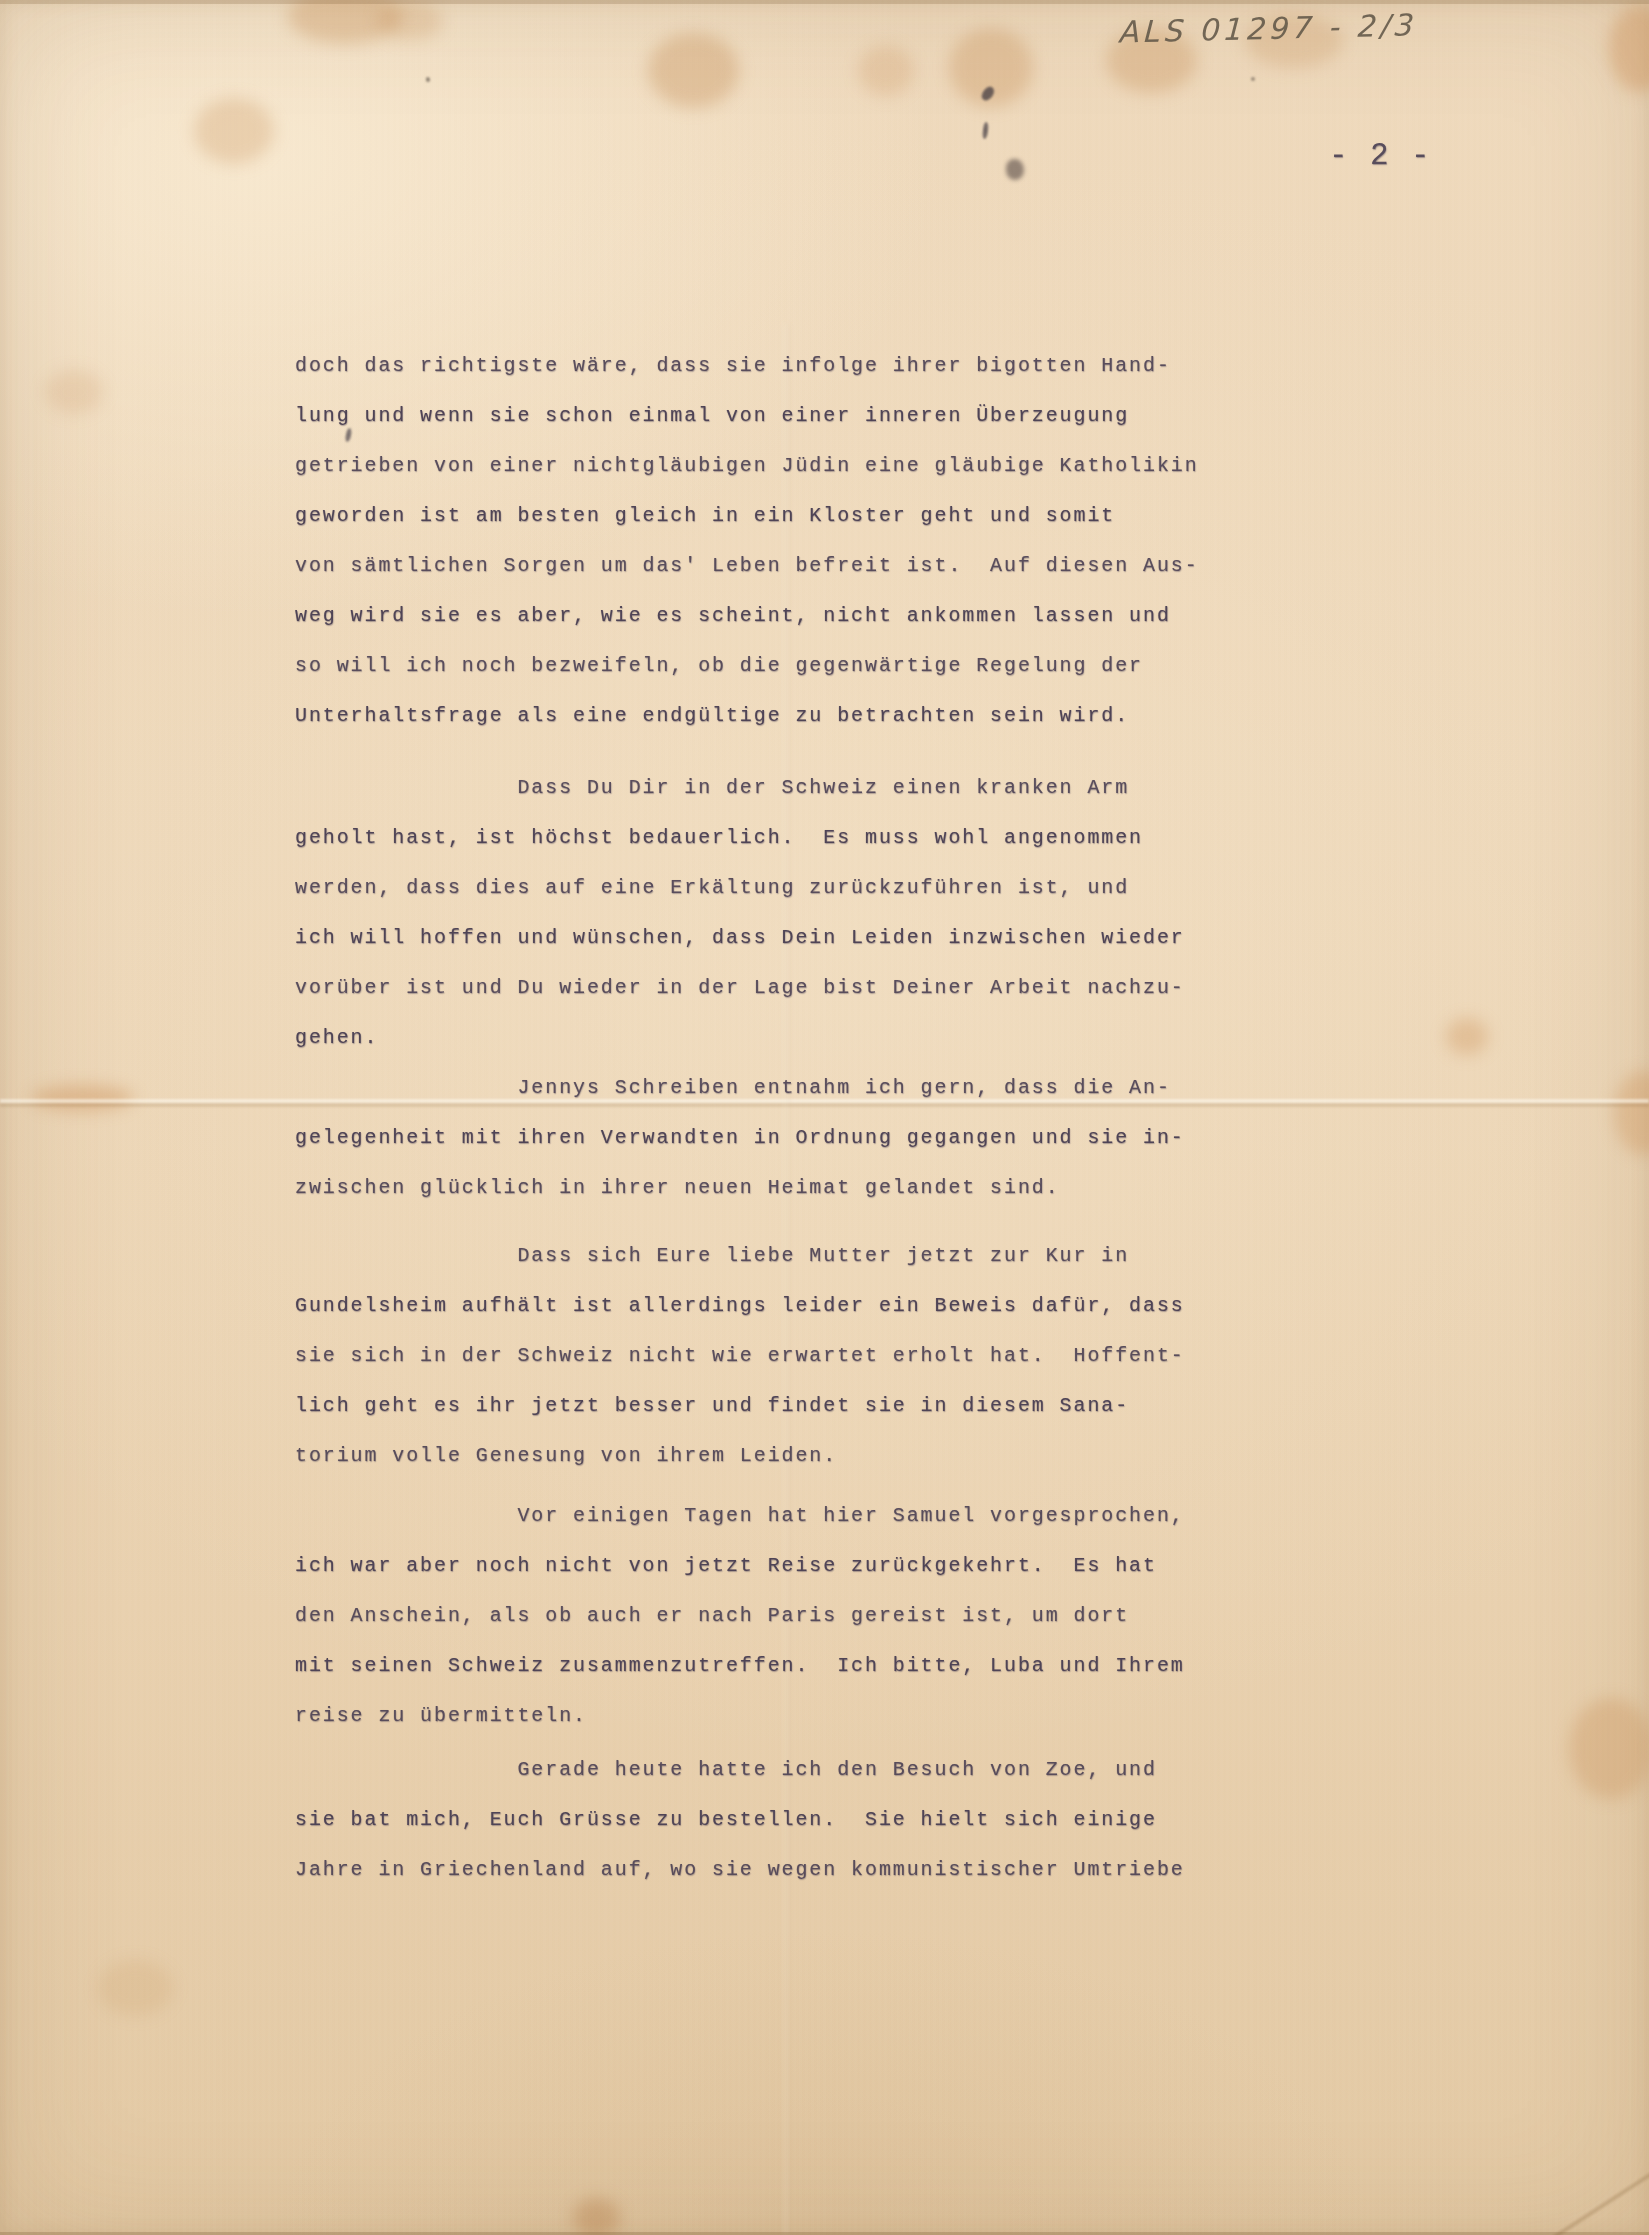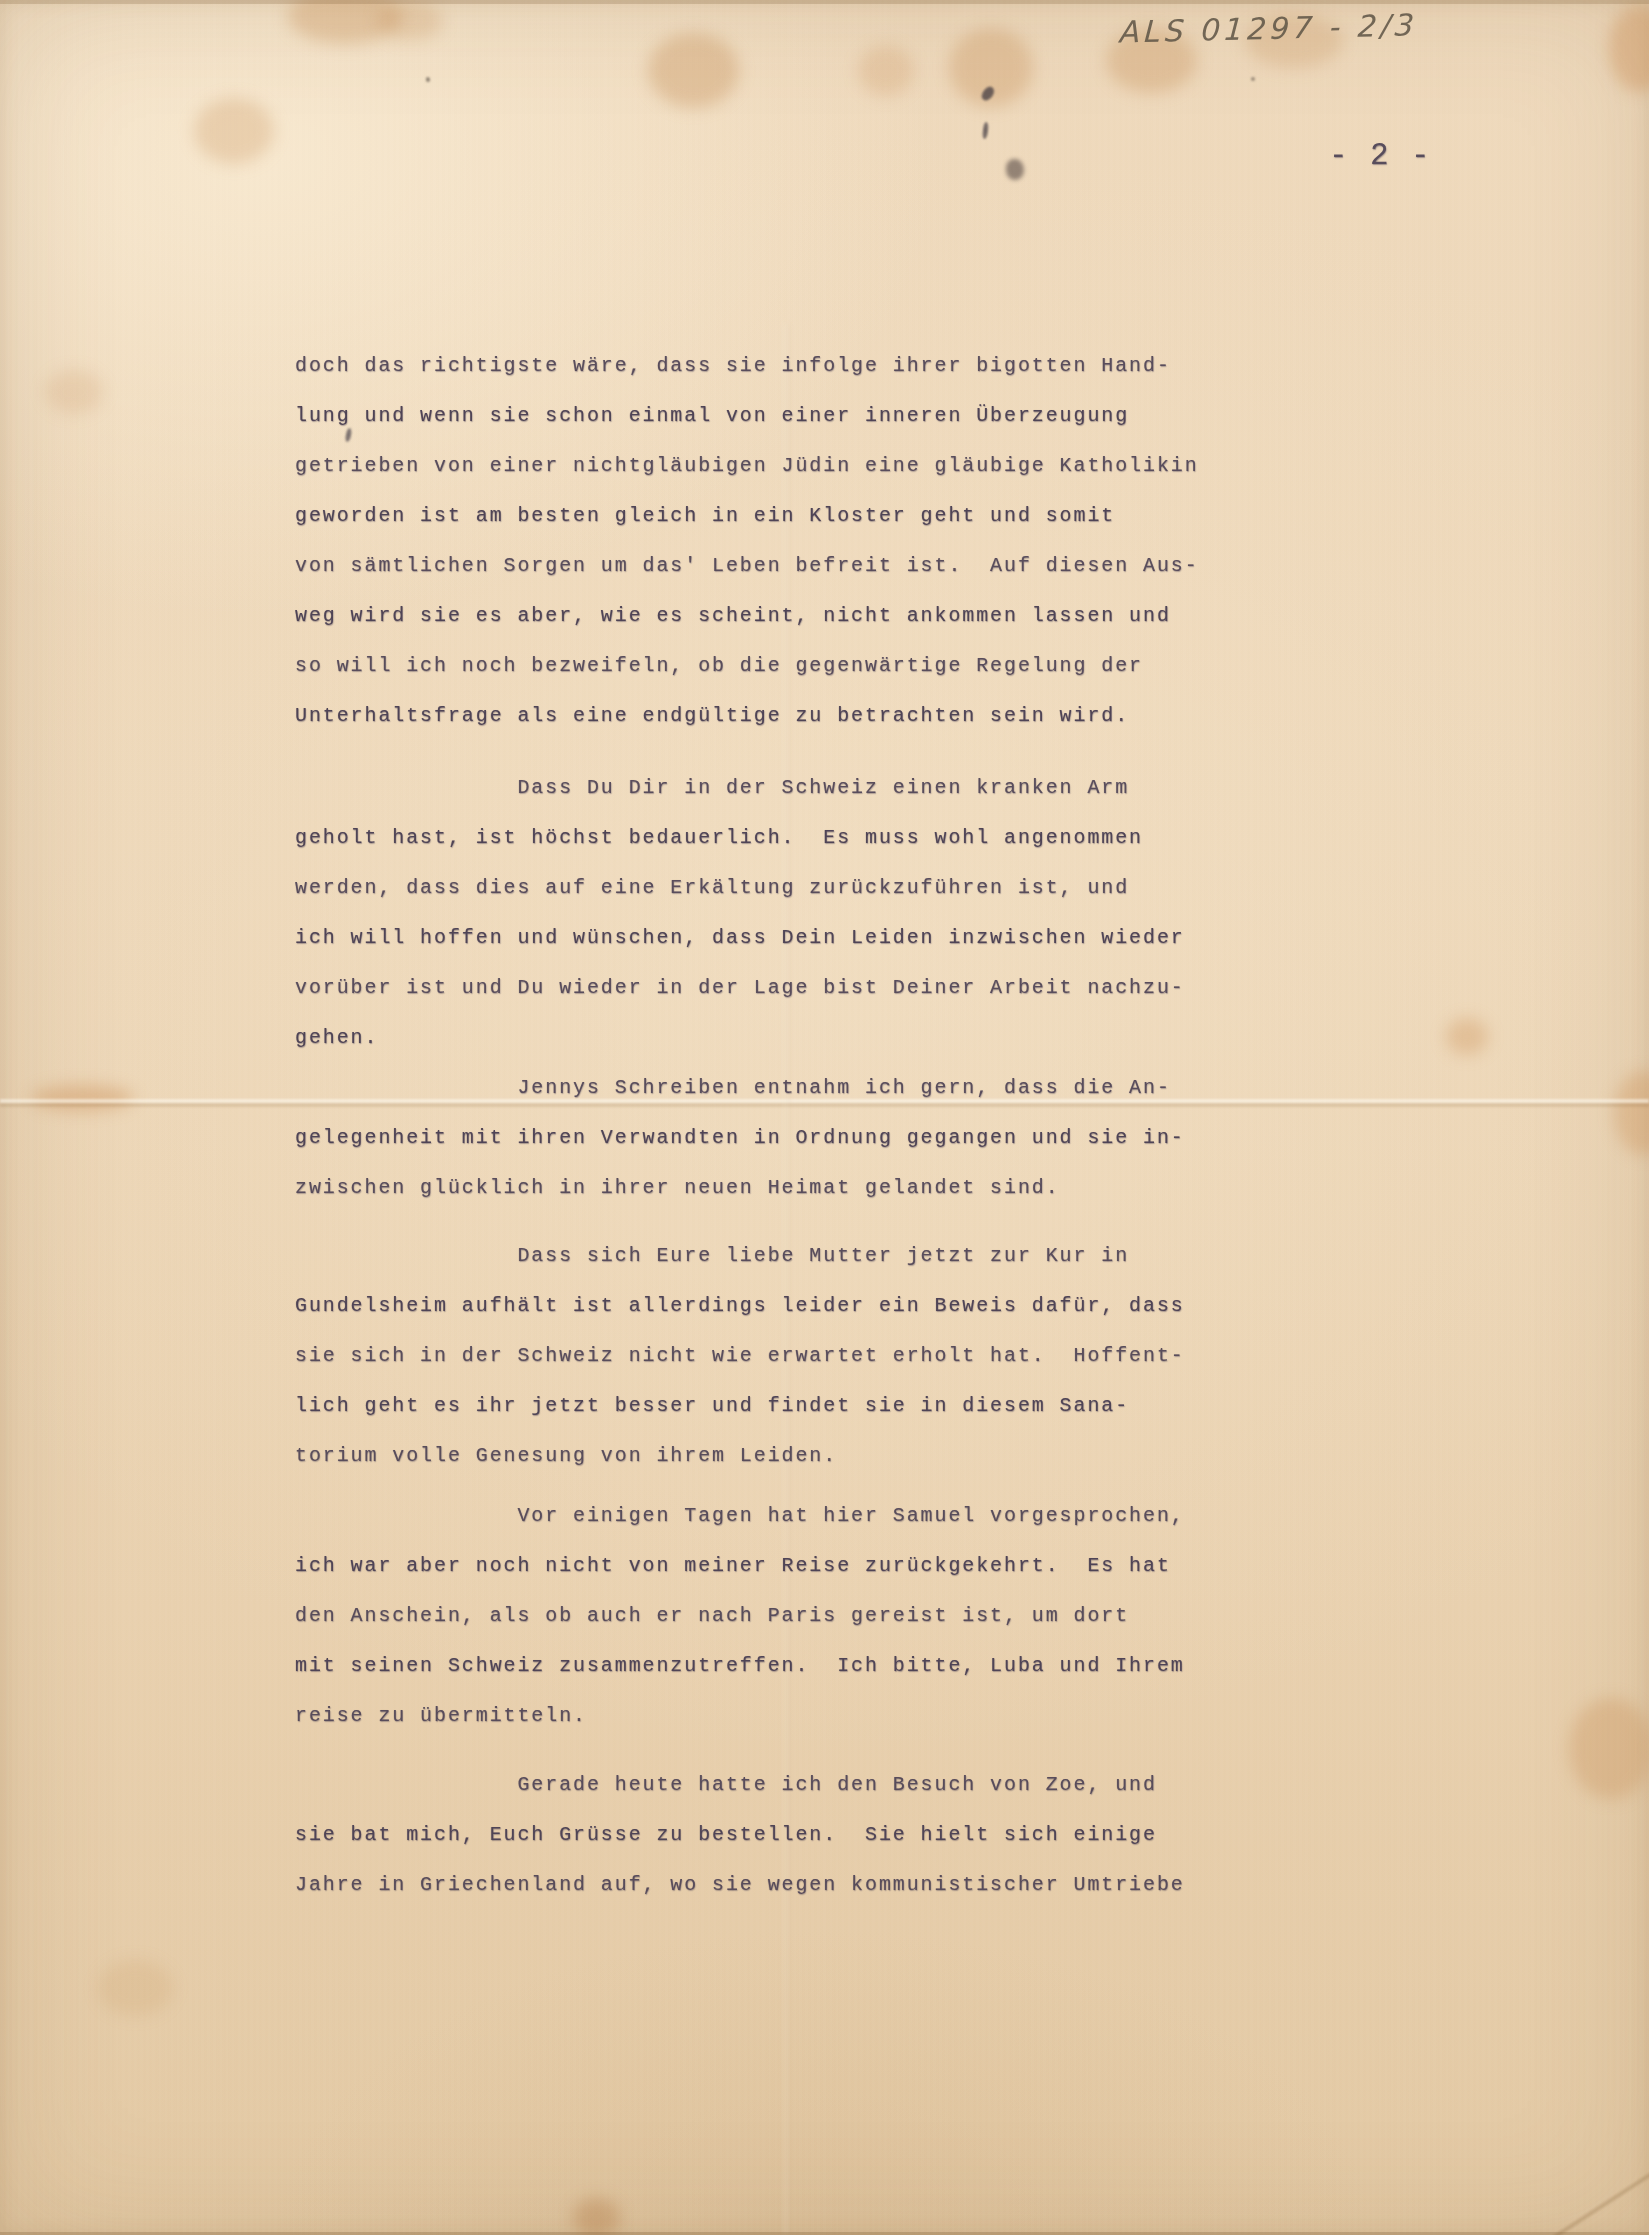--- a/index.html
+++ b/index.html
@@ -32,21 +32,21 @@
     color:var(--ink,#4e4355);
     text-shadow:0.5px 0.5px 1.2px rgba(78,67,85,.48), -0.3px 0 0.7px rgba(78,67,85,.28);
   }
   .line{white-space:pre;height:50px;}
   .line:nth-child(odd){opacity:.93;}
   .line:nth-child(even){opacity:.99;}
   .para:nth-child(2){margin-top:22px;}
   .para:nth-child(3){margin-top:0;}
   .para:nth-child(4){margin-top:18.3px;}
   .para:nth-child(5){margin-top:10px;}
-  .para:nth-child(6){margin-top:19px;}
+  .para:nth-child(6){margin-top:4px;}
   #page-number{
     position:absolute;left:1329px;top:138px;
     font-family:"Liberation Mono","DejaVu Sans Mono",monospace;
     font-size:31px;letter-spacing:1.9px;color:#584d5c;
     text-shadow:0.5px 0.5px 1.2px rgba(78,67,85,.5);
     white-space:pre;
   }
   #archive-code{
     position:absolute;left:1120px;top:8.7px;width:454px;
     font-family:"DejaVu Sans",sans-serif;font-style:italic;
@@ -138,21 +138,21 @@
       </div>
       <div class="para">
         <div class="line">                Dass sich Eure liebe Mutter jetzt zur Kur in</div>
         <div class="line">Gundelsheim aufhält ist allerdings leider ein Beweis dafür, dass</div>
         <div class="line">sie sich in der Schweiz nicht wie erwartet erholt hat.  Hoffent-</div>
         <div class="line">lich geht es ihr jetzt besser und findet sie in diesem Sana-</div>
         <div class="line">torium volle Genesung von ihrem Leiden.</div>
       </div>
       <div class="para">
         <div class="line">                Vor einigen Tagen hat hier Samuel vorgesprochen,</div>
-        <div class="line">ich war aber noch nicht von meiner Reise zurückgekehrt.  Es hat</div>
+        <div class="line">ich war aber noch nicht von jetzt Reise zurückgekehrt.  Es hat</div>
         <div class="line">den Anschein, als ob auch er nach Paris gereist ist, um dort</div>
         <div class="line">mit seinen Schweiz zusammenzutreffen.  Ich bitte, Luba und Ihrem</div>
         <div class="line">reise zu übermitteln.</div>
       </div>
       <div class="para">
         <div class="line">                Gerade heute hatte ich den Besuch von Zoe, und</div>
         <div class="line">sie bat mich, Euch Grüsse zu bestellen.  Sie hielt sich einige</div>
         <div class="line">Jahre in Griechenland auf, wo sie wegen kommunistischer Umtriebe</div>
       </div>
     </div>

